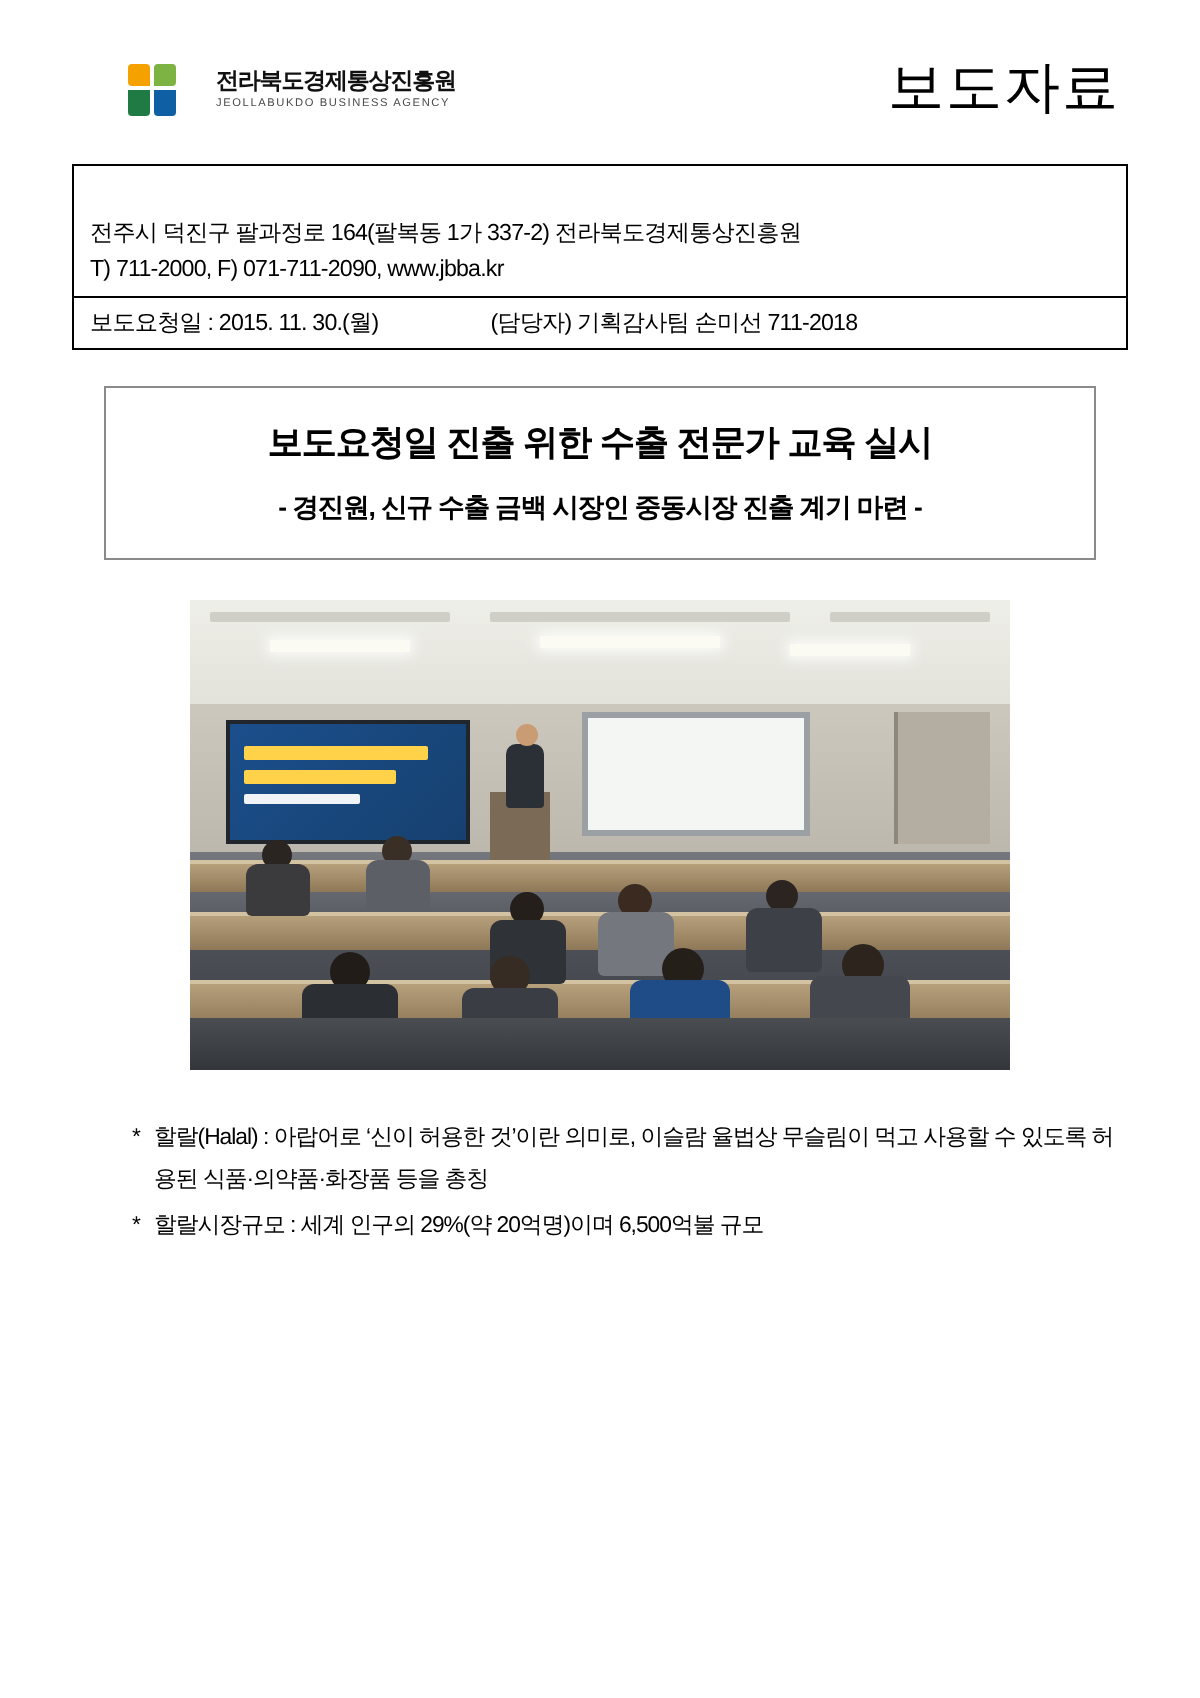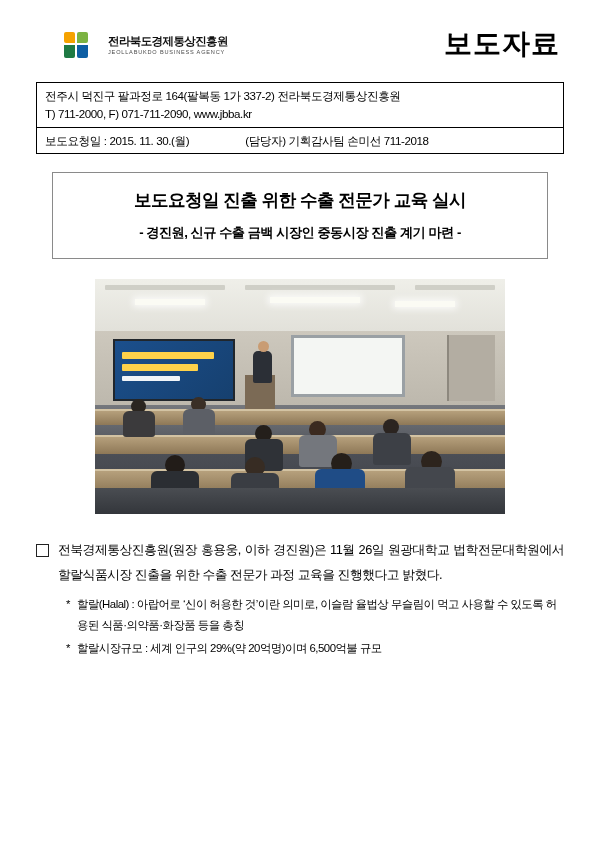--- a/index.html
+++ b/index.html
@@ -83,21 +83,21 @@
   }
   .logo-text .eng {
     font-size: 5.6px;
     letter-spacing: 0.8px;
     color: #4a4a4a;
     white-space: nowrap;
     margin-top: 1px;
   }
   .doc-type {
     font-size: 28px;
-    font-weight: bold;
+    font-weight: normal;
     letter-spacing: 1px;
     color: #000;
     padding-right: 4px;
     line-height: 1;
     margin-top: 4px;
   }
 
   
   .info-table {
     margin-top: 10px;
@@ -108,20 +108,21 @@
   }
   .info-row {
     padding: 4px 8px 3px 8px;
     font-size: 11.6px;
     letter-spacing: -0.4px;
     line-height: 1.55;
   }
   .info-row.addr {
     border-bottom: 1.1px solid #000;
     padding-bottom: 4px;
+    margin-top: 21px;
   }
   .info-row.addr div { white-space: nowrap; }
   .info-row.contact {
     display: flex;
     align-items: center;
   }
   .info-row.contact .left { flex: 0 0 auto; }
   .info-row.contact .right {
     margin-left: 56px;
     white-space: nowrap;
@@ -361,24 +362,20 @@
 
       <span class="head" style="left:326px;top:172px;width:21px;height:21px;background:#2d241d;"></span>
       <span class="seat" style="left:310px;top:188px;width:50px;height:46px;background:#44474d;"></span>
 
       <div class="floor"></div>
     </div>
   </div>
 
   <div class="body-text">
 
-    <div class="para">
-      <span class="bullet-box"></span>
-      <span class="para-text">전북경제통상진흥원(원장 홍용웅, 이하 경진원)은 11월 26일 원광대학교 법학전문대학원에서 할랄식품시장 진출을 위한 수출 전문가 과정 교육을 진행했다고 밝혔다.</span>
-    </div>
 
     <div class="sub-list">
       <div class="sub-item">
         <span class="sub-star">*</span>
         <span class="sub-text">할랄(Halal) : 아랍어로 ‘신이 허용한 것’이란 의미로, 이슬람 율법상 무슬림이 먹고 사용할 수 있도록 허용된 식품·의약품·화장품 등을 총칭</span>
       </div>
       <div class="sub-item">
         <span class="sub-star">*</span>
         <span class="sub-text">할랄시장규모 : 세계 인구의 29%(약 20억명)이며 6,500억불 규모</span>
       </div>

